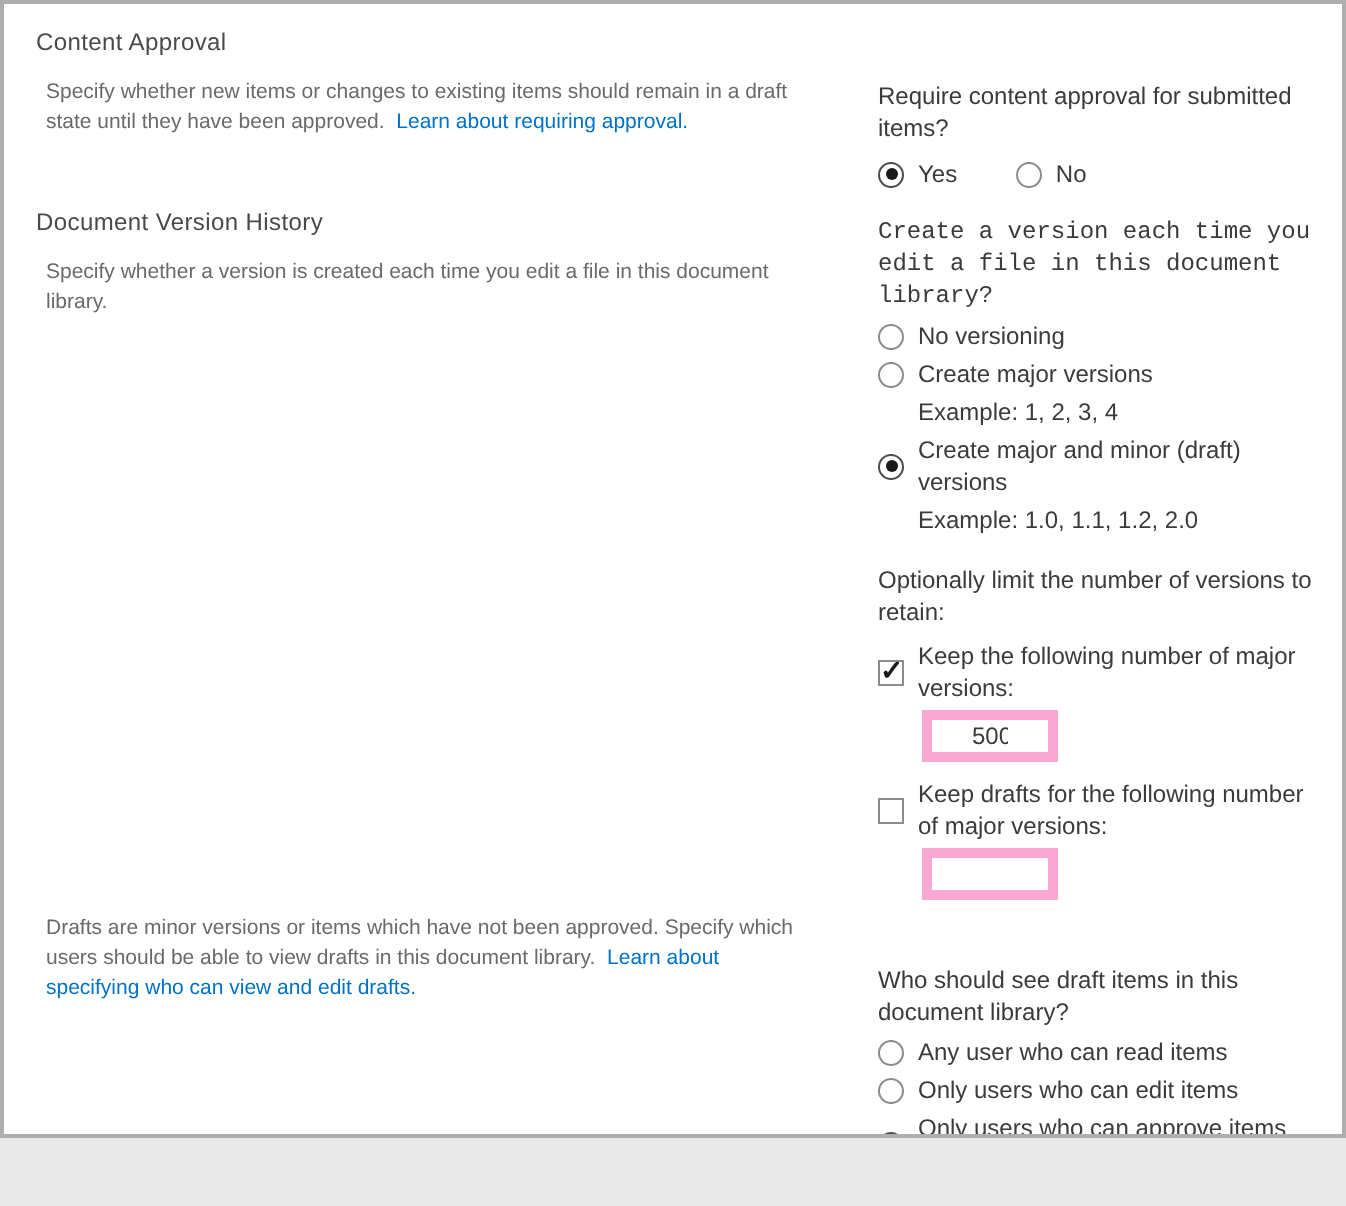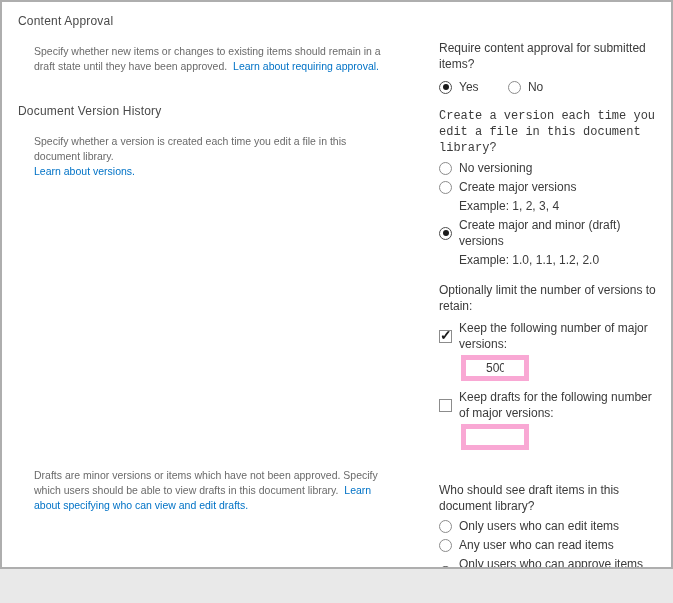--- a/index.html
+++ b/index.html
@@ -16,21 +16,21 @@
   }
   .sec-1 { padding-top:12px; min-height:102px; }
   .sec-2 { min-height:333px; }
   .sec-3 { padding-bottom:10px; }
   .sec-left { padding-right:28px; box-sizing:border-box; }
   .sec-title {
     font-size:12px; font-weight:400; color:#4a4a4a;
     margin:0 0 11px 0; letter-spacing:.2px;
   }
   .sec-desc {
-    font-size:10.5px; color:#6a6a6a; line-height:15px; margin:16px;
+    font-size:10.5px; color:#6a6a6a; line-height:15px; margin:5px;
   }
   .link { color:#0072c6; cursor:pointer; text-decoration:none; }
   .block-link { display:block; }
   .sec-right { color:#3b3b3b; font-size:12px; line-height:16px; }
   .question { margin:0 0 4px 0; }
   .q-offset-1 { margin-top:26px; }
   .q-offset-2 { margin-top:4px;font-family:Liberation Mono, monospace; }
   .q-offset-3 { margin-top:30px; }
   .opt { display:flex; align-items:center; gap:7px; margin:3px 0; }
   .opt-inline { display:inline-flex; margin-right:26px; }
@@ -80,21 +80,21 @@
       <span class="opt opt-inline">
         <span class="radio"></span>
         <span>No</span>
       </span>
     </div>
   </div>
 
   <div class="section sec-2">
     <div class="sec-left">
       <h3 class="sec-title">Document Version History</h3>
-      <p class="sec-desc"><span>Specify whether a version is created each time you edit a file in this document library.</span> <a class="link block-link">Learn about versions.</a></p>
+      <p class="sec-desc"><span>Specify whether a version is created each time you edit a file in this document library.</span> </p>
     </div>
     <div class="sec-right">
       <p class="question q-offset-2">Create a version each time you edit a file in this document library?</p>
 
       <div class="opt">
         <span class="radio"></span>
         <span>No versioning</span>
       </div>
 
       <div class="opt">
@@ -127,26 +127,26 @@
 
   <div class="section sec-3">
     <div class="sec-left">
       <p class="sec-desc"><span>Drafts are minor versions or items which have not been approved. Specify which users should be able to view drafts in this document library. </span>&nbsp;<a class="link">Learn about specifying who can view and edit drafts.</a></p>
     </div>
     <div class="sec-right">
       <p class="question q-offset-3">Who should see draft items in this document library?</p>
 
       <div class="opt">
         <span class="radio"></span>
-        <span>Only users who can edit items</span>
+        <span>Any user who can read items</span>
       </div>
 
       <div class="opt">
         <span class="radio"></span>
-        <span>Any user who can read items</span>
+        <span>Only users who can edit items</span>
       </div>
 
       <div class="opt">
         <span class="radio checked"></span>
         <span>Only users who can approve items (and the author of the item)</span>
       </div>
     </div>
   </div>
 
 </div>

